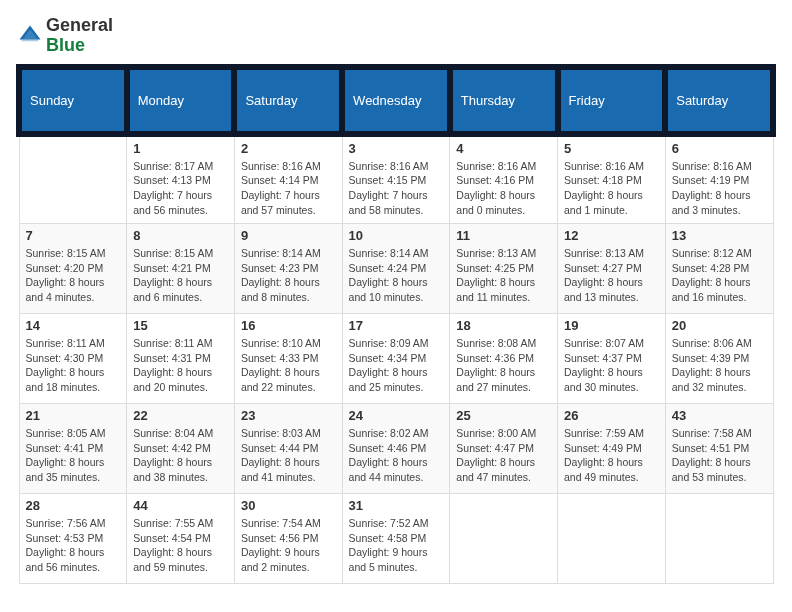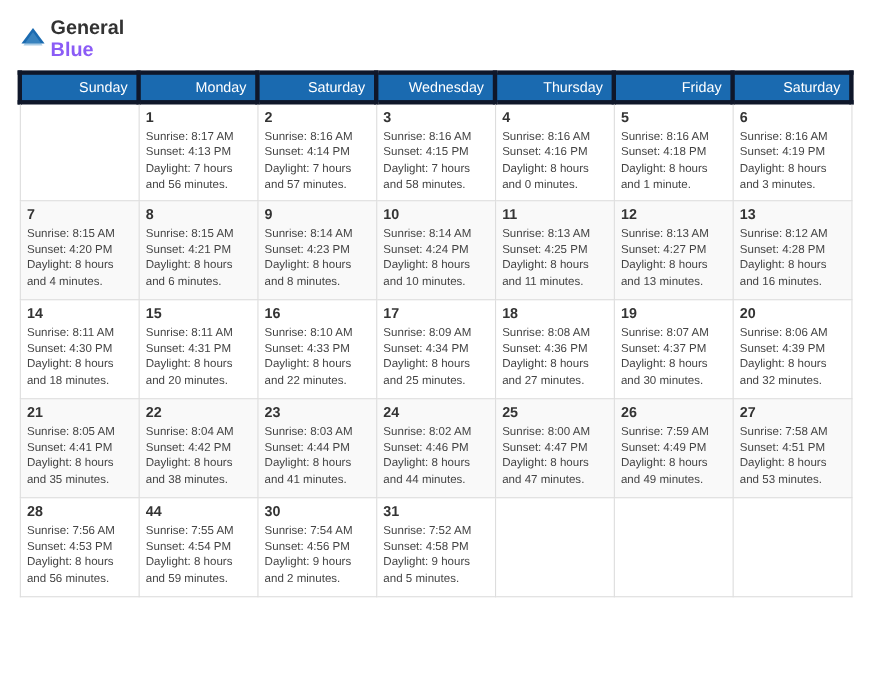--- a/index.html
+++ b/index.html
@@ -26,21 +26,21 @@
       line-height: 1.1;
     }
     .logo-general {
       font-size: 18px;
       font-weight: bold;
       color: #333;
     }
     .logo-blue {
       font-size: 18px;
       font-weight: bold;
-      color: #8b5cf6;
+      color: #15803d;
     }
     .logo-icon {
       width: 28px;
       height: 28px;
       margin-right: 2px;
     }
     .title-block {
       text-align: right;
     }
     .month-title {
@@ -53,25 +53,25 @@
       color: #555;
     }
     .calendar {
       width: 100%;
       border-collapse: collapse;
       font-size: 11px;
     }
     .calendar th {
       background: #1a6ab0;
       color: #fff;
-      text-align: right;
-      padding: 4px 8px;
+      text-align: left;
+      padding: 23px 8px;
       font-size: 13px;
       font-weight: normal;
-      border: 4px solid #0f172a;
+      border: 6px solid #0f172a;
     }
     .calendar td {
       vertical-align: top;
       border: 1px solid #ddd;
       padding: 4px 6px;
       width: calc(100% / 7);
       min-height: 80px;
       height: 90px;
     }
     .day-number {
@@ -230,21 +230,21 @@
         </td>
         <td>
           <div class="day-number">25</div>
           <div class="day-info">Sunrise: 8:00 AM<br>Sunset: 4:47 PM<br>Daylight: 8 hours and 47 minutes.</div>
         </td>
         <td>
           <div class="day-number">26</div>
           <div class="day-info">Sunrise: 7:59 AM<br>Sunset: 4:49 PM<br>Daylight: 8 hours and 49 minutes.</div>
         </td>
         <td>
-          <div class="day-number">27</div>
+          <div class="day-number">43</div>
           <div class="day-info">Sunrise: 7:58 AM<br>Sunset: 4:51 PM<br>Daylight: 8 hours and 53 minutes.</div>
         </td>
       </tr>
       <tr class="week-row">
         <td>
           <div class="day-number">28</div>
           <div class="day-info">Sunrise: 7:56 AM<br>Sunset: 4:53 PM<br>Daylight: 8 hours and 56 minutes.</div>
         </td>
         <td>
           <div class="day-number">44</div>

